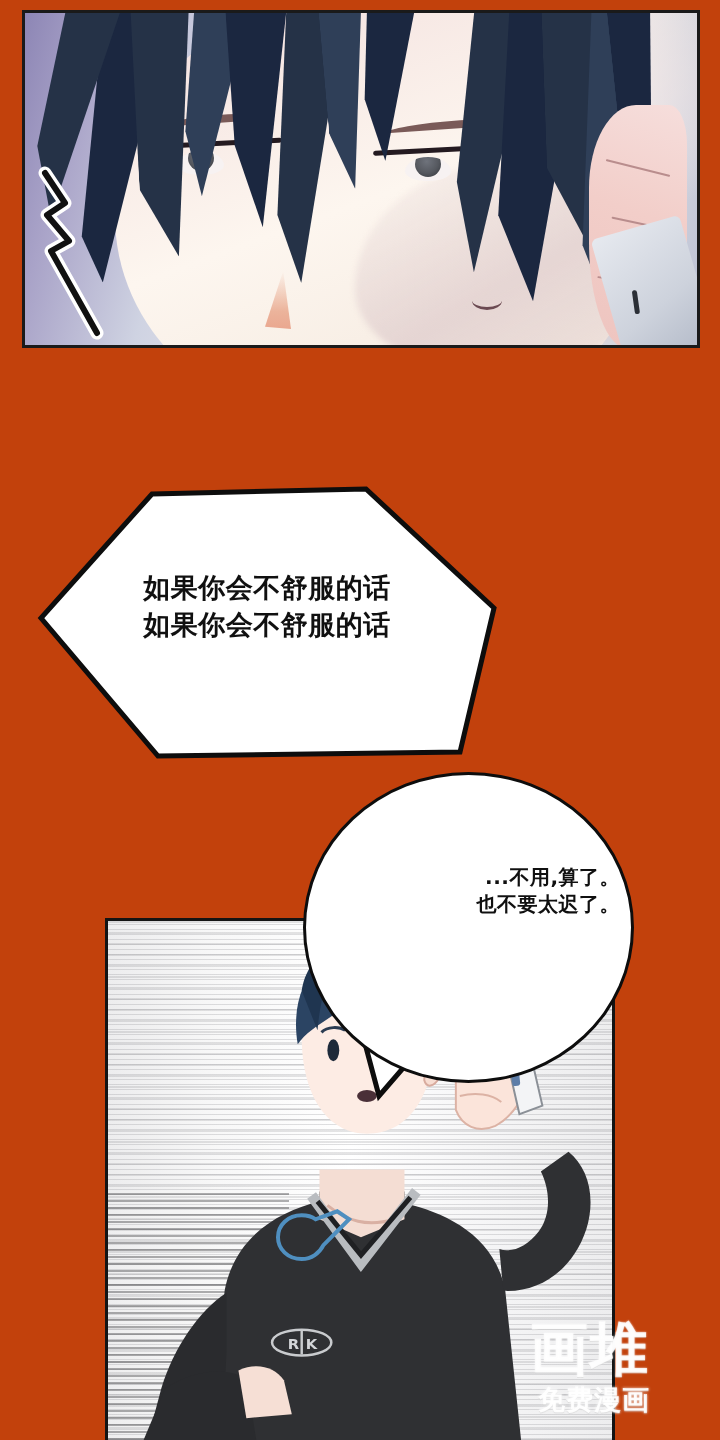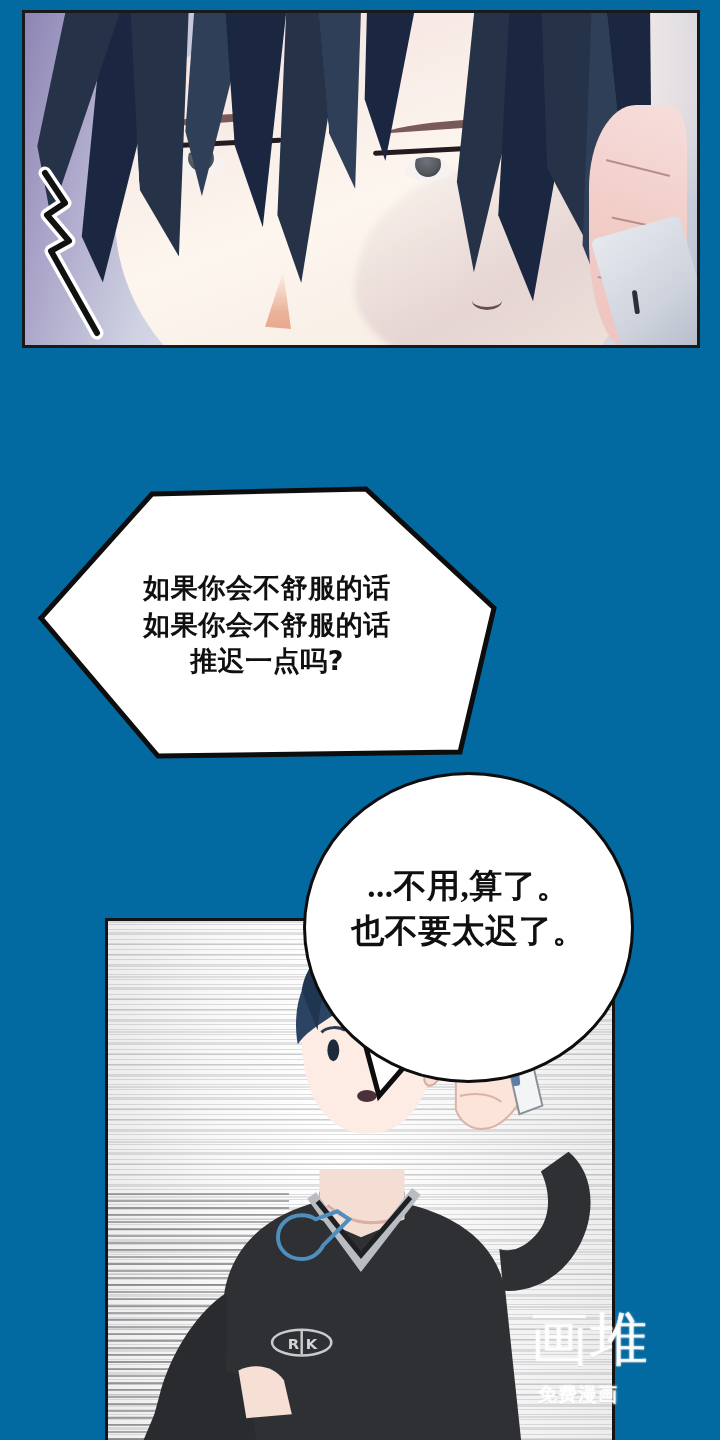--- a/index.html
+++ b/index.html
@@ -2,21 +2,21 @@
 <html><head>
 <meta charset="utf-8">
 <title>Webtoon Reader Page</title>
 <style>
   html,body{margin:0;padding:0;background:#ffffff;}
   body{
     width:720px;height:1440px;position:relative;overflow:hidden;
     font-family:"DejaVu Sans","Liberation Sans",sans-serif;
     background:#ffffff;
   }
-  .page{position:absolute;inset:0;width:720px;height:1440px;background:#0369a1;}
+  .page{position:absolute;inset:0;width:720px;height:1440px;background:#c2410c;}
 
   
   .panel{position:absolute;overflow:hidden;box-sizing:border-box;}
 
   
   #panel-top{
     left:22px;top:10px;width:678px;height:338px;
     border:3px solid #1a1a1a;
     background:linear-gradient(105deg,#8d86b5 0%,#a9a3c8 10%,#cfd3e2 26%,#e8e4ec 44%,#f6f0ec 62%,#efe9e6 80%,#b9c0d4 100%);
   }
@@ -110,22 +110,22 @@
   #bubble-hex .txt div{white-space:nowrap;}
 
   
   #bubble-ell{
     position:absolute;left:303px;top:772px;width:331px;height:311px;
   }
   #bubble-ell .shape{
     position:absolute;inset:0;background:#fff;border:3px solid #0d0d0d;border-radius:50%;
   }
   #bubble-ell .txt{
-    position:absolute;left:14px;right:14px;top:92px;text-align:center;
-    font-size:33px;line-height:1.36;font-weight:700;color:#101010;letter-spacing:.5px;font-family:Liberation Serif, serif;
+    position:absolute;left:14px;right:14px;top:92px;text-align:right;
+    font-size:20px;line-height:1.36;font-weight:700;color:#101010;letter-spacing:.5px;
   }
   #bubble-ell .txt div{white-space:nowrap;}
   #bubble-ell .tail{
     position:absolute;left:62px;top:268px;width:66px;height:70px;
   }
 
   
   #panel-bottom{
     left:105px;top:918px;width:510px;height:522px;
     border:3px solid #141414;border-bottom:none;
@@ -144,27 +144,27 @@
     background:
       repeating-linear-gradient(0deg, rgba(25,25,28,.62) 0px, rgba(25,25,28,.62) 2px, rgba(255,255,255,.1) 2px, rgba(255,255,255,.1) 7px);
     opacity:.55;filter:blur(.5px);
   }
   
   #fig{position:absolute;left:0;top:0;width:100%;height:100%;}
 
   
   #watermark{position:absolute;left:530px;top:1300px;width:180px;height:140px;pointer-events:none;}
   #watermark .wm-big{
-    font-size:58px;font-weight:400;color:rgba(255,255,255,.80);
+    font-size:58px;font-weight:700;color:rgba(255,255,255,.80);
     letter-spacing:2px;line-height:1;
     text-shadow:0 0 2px rgba(255,255,255,.9),0 1px 0 rgba(190,190,190,.45);
-    position:absolute;left:0;top:10px;
+    position:absolute;left:0;top:20px;
   }
   #watermark .wm-small{
-    font-size:19px;font-weight:700;color:rgba(255,255,255,.92);
+    font-size:27px;font-weight:700;color:rgba(255,255,255,.92);
     letter-spacing:1px;position:absolute;left:8px;top:82px;
     text-shadow:0 0 3px rgba(255,255,255,.95),0 1px 1px rgba(175,175,175,.5);
     text-align:right;
   }
 </style>
 </head>
 <body>
 
 <div class="page">
 
@@ -221,21 +221,20 @@
     </svg>
   </div>
 
   <div id="bubble-hex">
     <svg viewBox="0 0 462 274" width="462" height="274" style="position:absolute;inset:0;">
       <polygon points="116,8 330,3 458,122 424,266 122,270 5,132" fill="#ffffff" stroke="#0d0d0d" stroke-width="5" stroke-linejoin="miter"></polygon>
     </svg>
     <div class="txt">
       <div>如果你会不舒服的话</div>
       <div>如果你会不舒服的话</div>
-      <div>推迟一点吗?</div>
     </div>
   </div>
 
   <div class="panel" id="panel-bottom">
     <div class="streaks"></div>
     <div class="streaks dark-left"></div>
 
     <svg id="fig" viewBox="0 0 510 522" preserveAspectRatio="none">
 
       <path d="M118 372 C128 318 172 292 214 282 L214 272 L300 272 L300 284 C344 294 392 318 402 372

